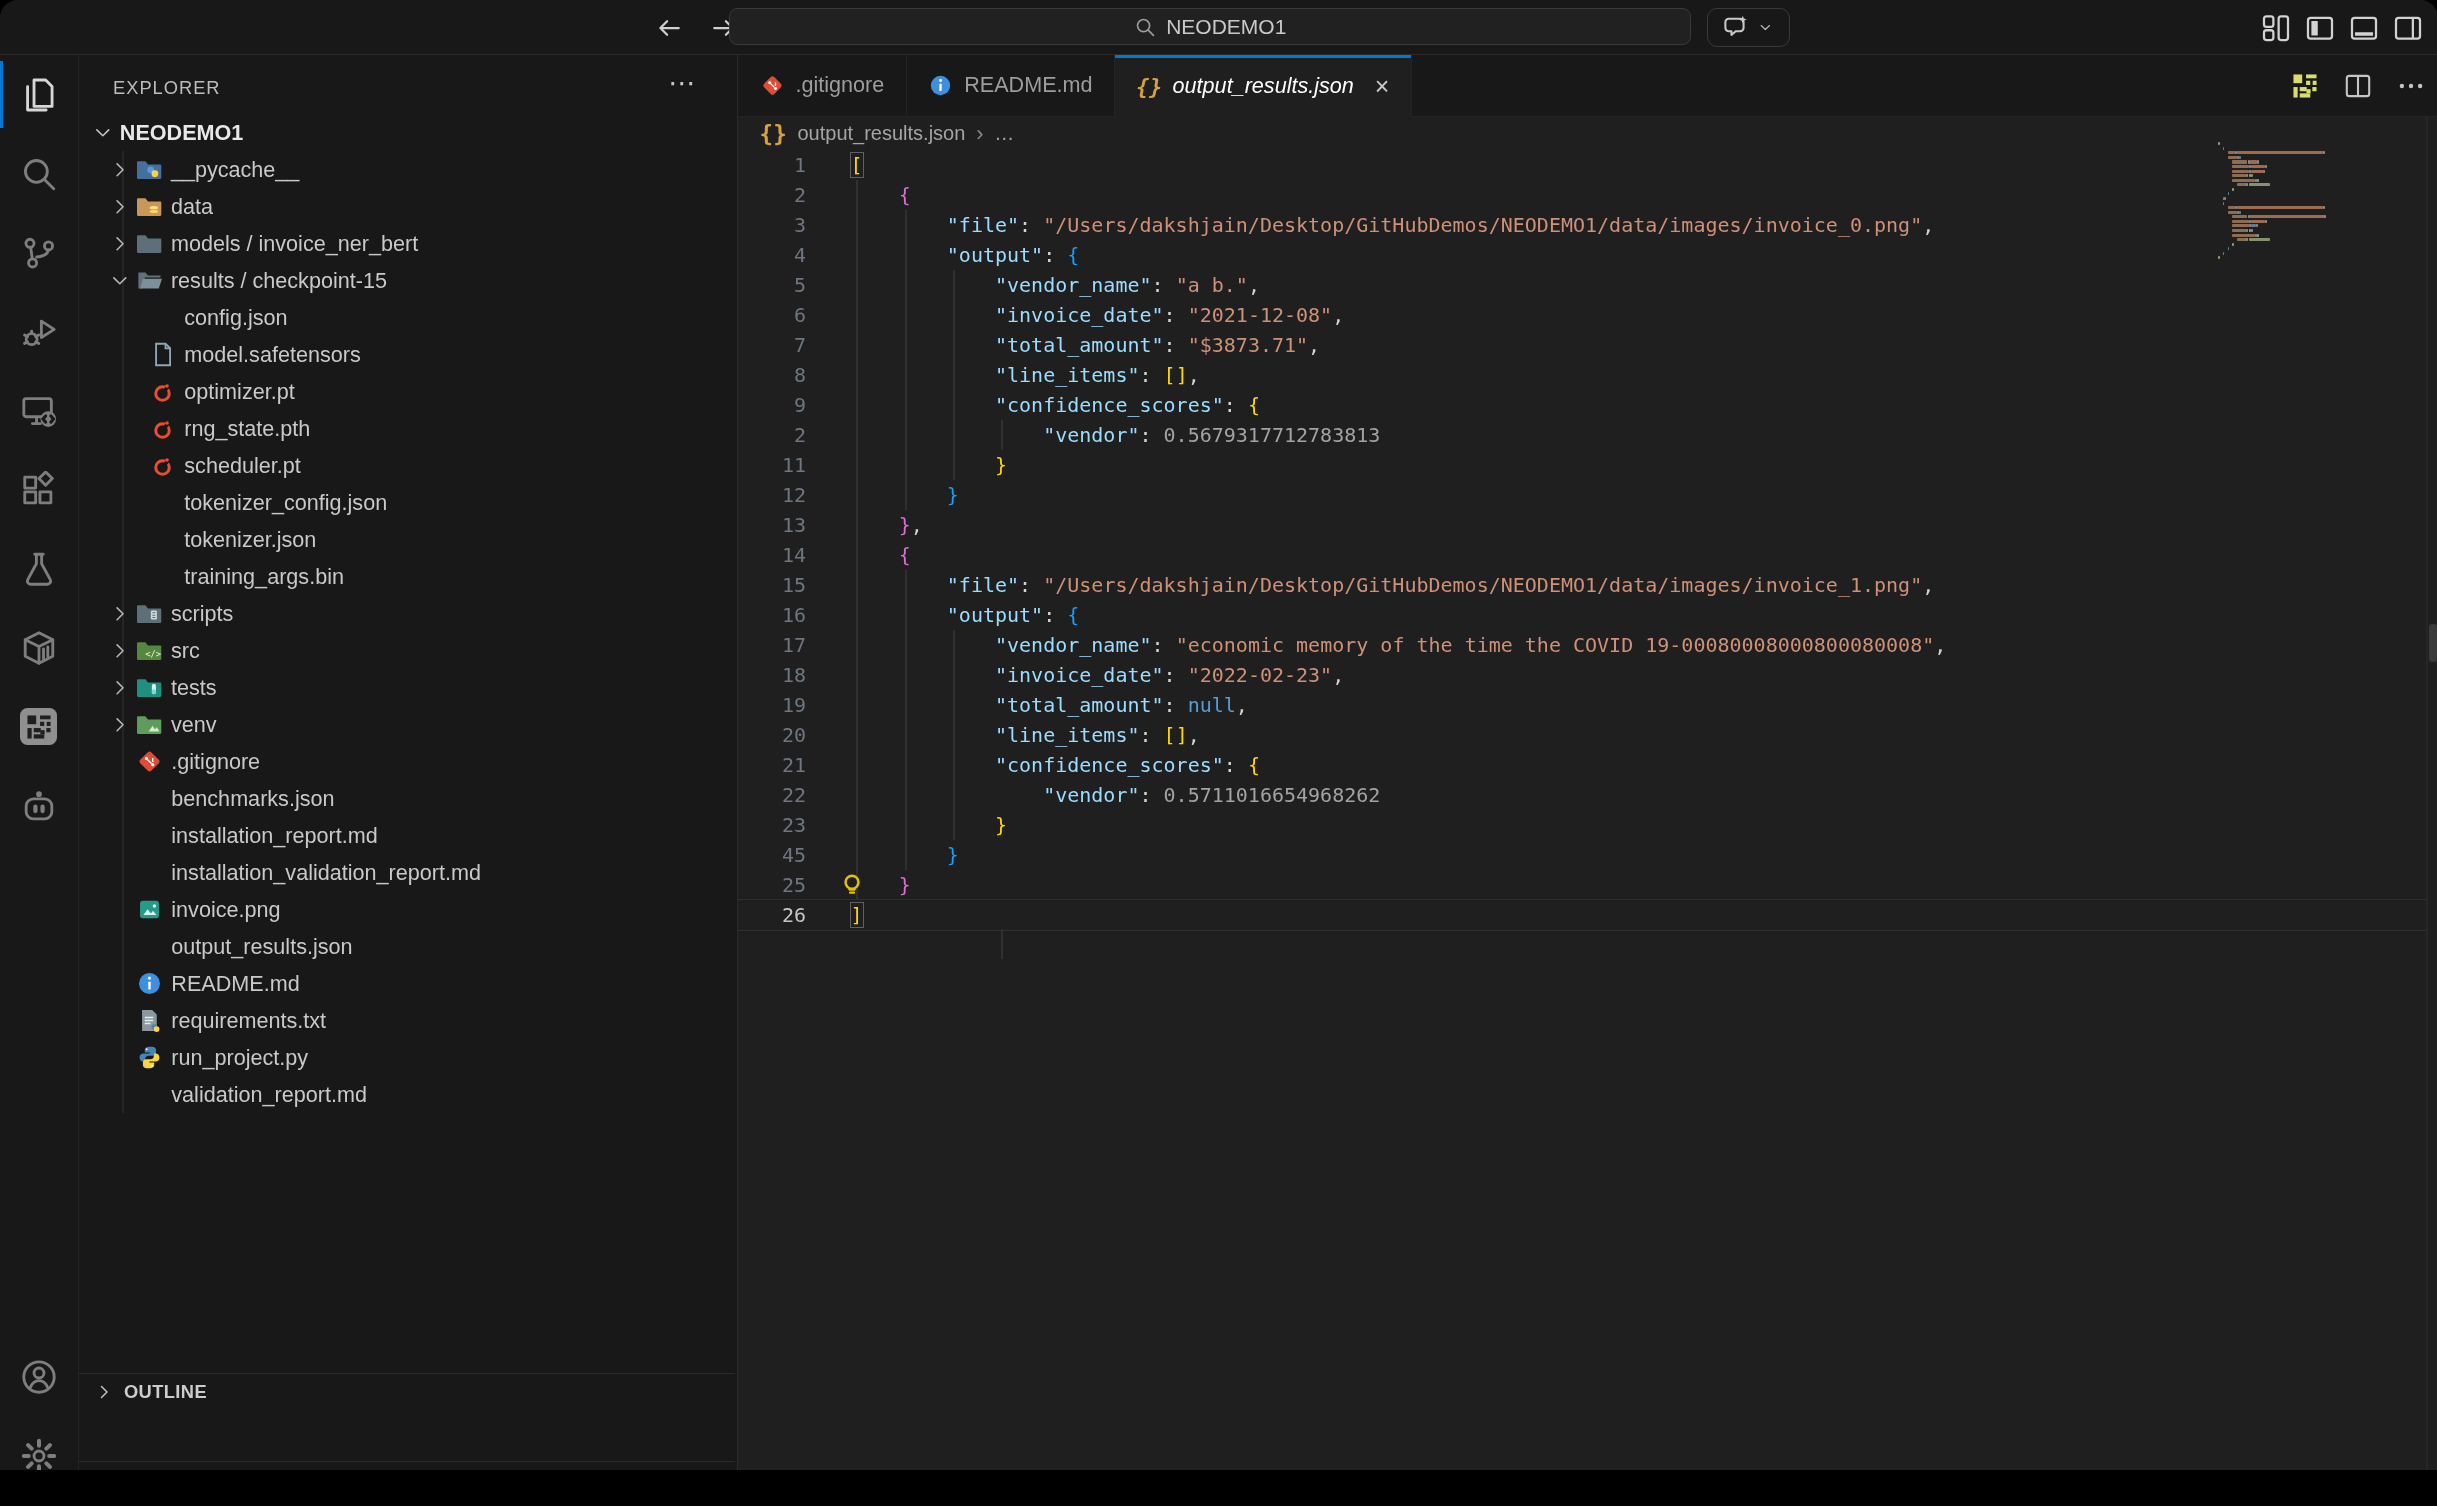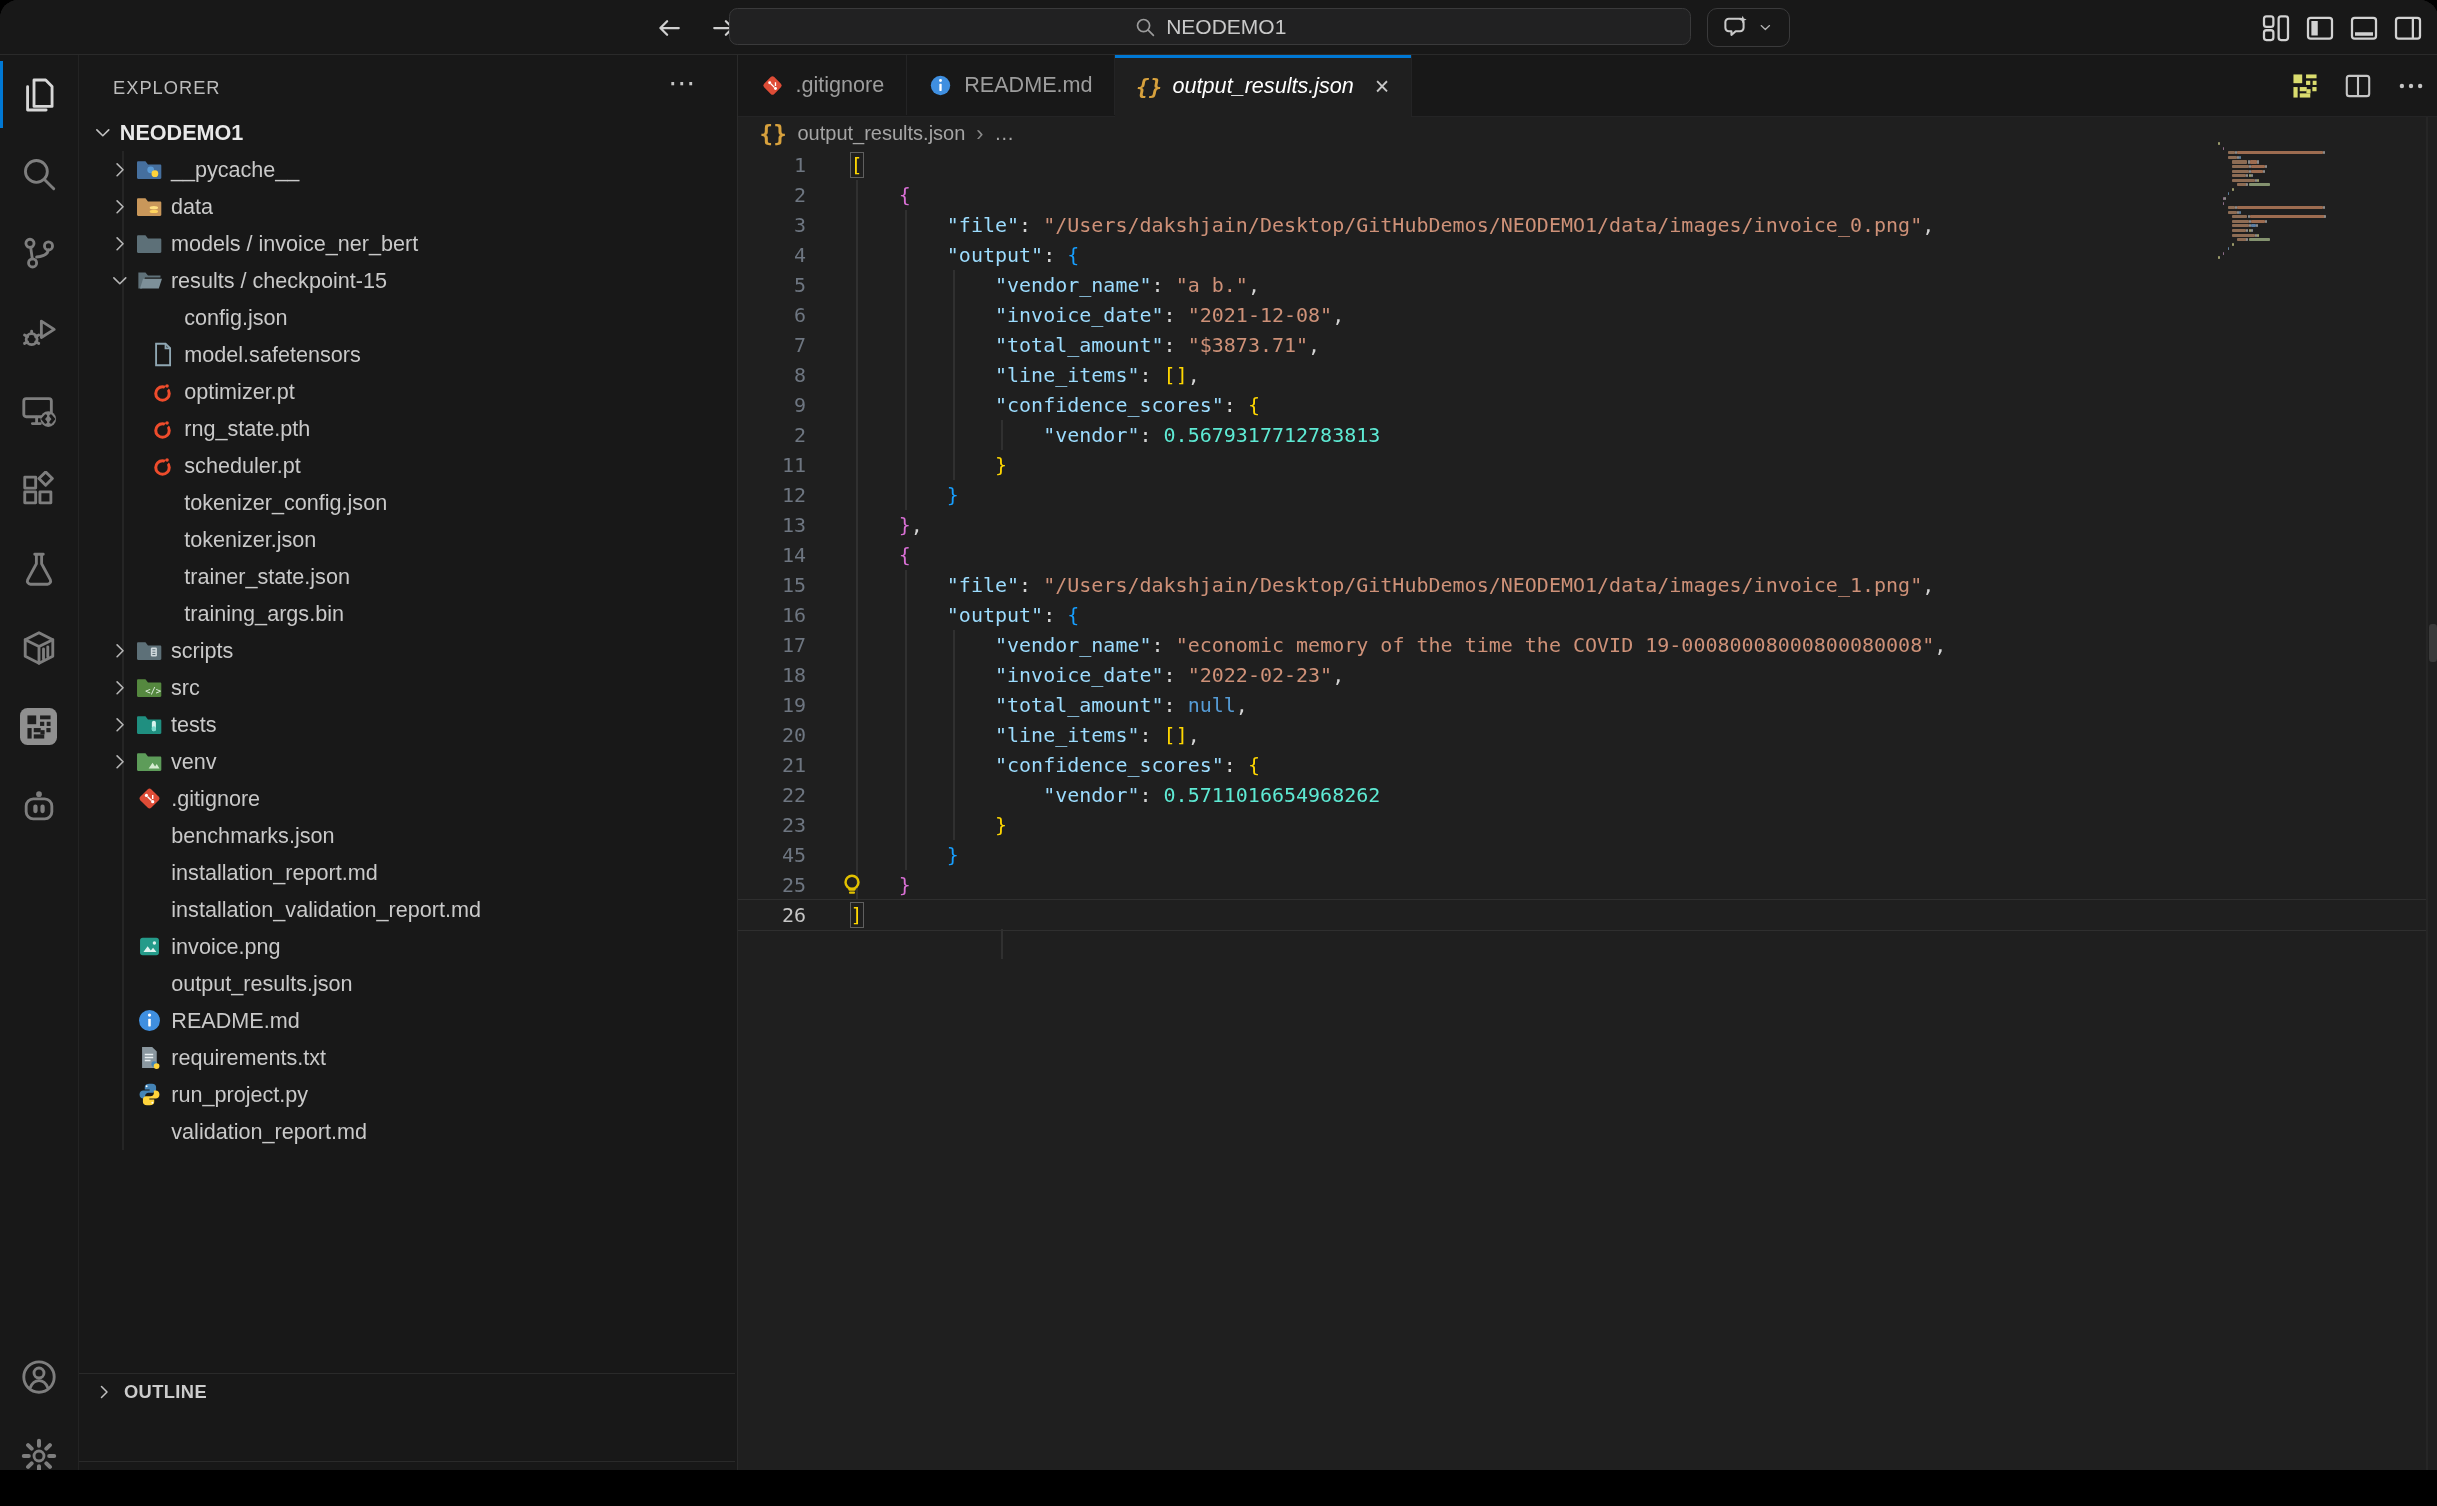--- a/index.html
+++ b/index.html
@@ -91,21 +91,21 @@
   #editor-body{position:absolute;left:0;top:95px;right:0;bottom:0;font-family:"DejaVu Sans Mono",monospace;
                font-size:20px;}
   .guide{position:absolute;width:1.7px;background:#303030;}
   .curline{position:absolute;left:0;right:10px;top:749px;height:32px;border-top:1.7px solid #2f2f2f;
            border-bottom:1.7px solid #2f2f2f;box-sizing:border-box;}
   #code-lines{position:relative;}
   .code-row{display:flex;height:30px;line-height:30px;white-space:pre;}
   .ln{width:100px;flex:none;text-align:right;padding-right:32px;box-sizing:border-box;color:#6e7681;}
   .ln.act{color:#c6c6c6;}
   .code-text{padding-left:12.5px;color:#d4d4d4;}
-  .tk-key{color:#9cdcfe;}.tk-str{color:#ce9178;}.tk-num{color:#5eead4;text-align:right;}.tk-kw{color:#569cd6;}
+  .tk-key{color:#9cdcfe;}.tk-str{color:#ce9178;}.tk-num{color:#a3a3a3;text-align:right;}.tk-kw{color:#569cd6;}
   .tk-pln{color:#d4d4d4;}.tk-b1{color:#ffd700;}.tk-b2{color:#da70d6;}.tk-b3{color:#179fff;}
   .boxed{outline:1.7px solid #5f5f5f;outline-offset:-0.8px;}
   .bulb{position:absolute;left:100px;top:721px;width:28px;height:28px;color:#e2c100;}
   .bulb svg{width:28px;height:28px;}
   #minimap{position:absolute;left:1480px;top:87px;width:167px;height:142px;}
   .mm-line{position:absolute;height:3.3px;border-radius:0.8px;}
   .right-divider{position:absolute;left:1688px;top:62px;bottom:0;width:1.7px;background:#262626;}
   .scroll-tick{position:absolute;left:1691px;top:569px;width:7.5px;height:38px;background:#3a3a3a;border-radius:3.3px;}
 
   
@@ -426,25 +426,20 @@
         </div>
         <div class="row">
           <span class="pad2"></span>
     <span class="icon"></span>
           <span>tokenizer_config.json</span>
         </div>
         <div class="row">
           <span class="pad2"></span>
     <span class="icon"></span>
           <span>tokenizer.json</span>
-        </div>
-        <div class="row">
-          <span class="pad2"></span>
-    <span class="icon"></span>
-          <span>trainer_state.json</span>
         </div>
         <div class="row">
           <span class="pad2"></span>
     <span class="icon"></span>
           <span>training_args.bin</span>
         </div>
         <div class="row">
           <span class="chev">
             <svg viewBox="0 0 16 16" xmlns="http://www.w3.org/2000/svg">
               <path d="M6 3.6L10.4 8 6 12.4" class="st"></path>

